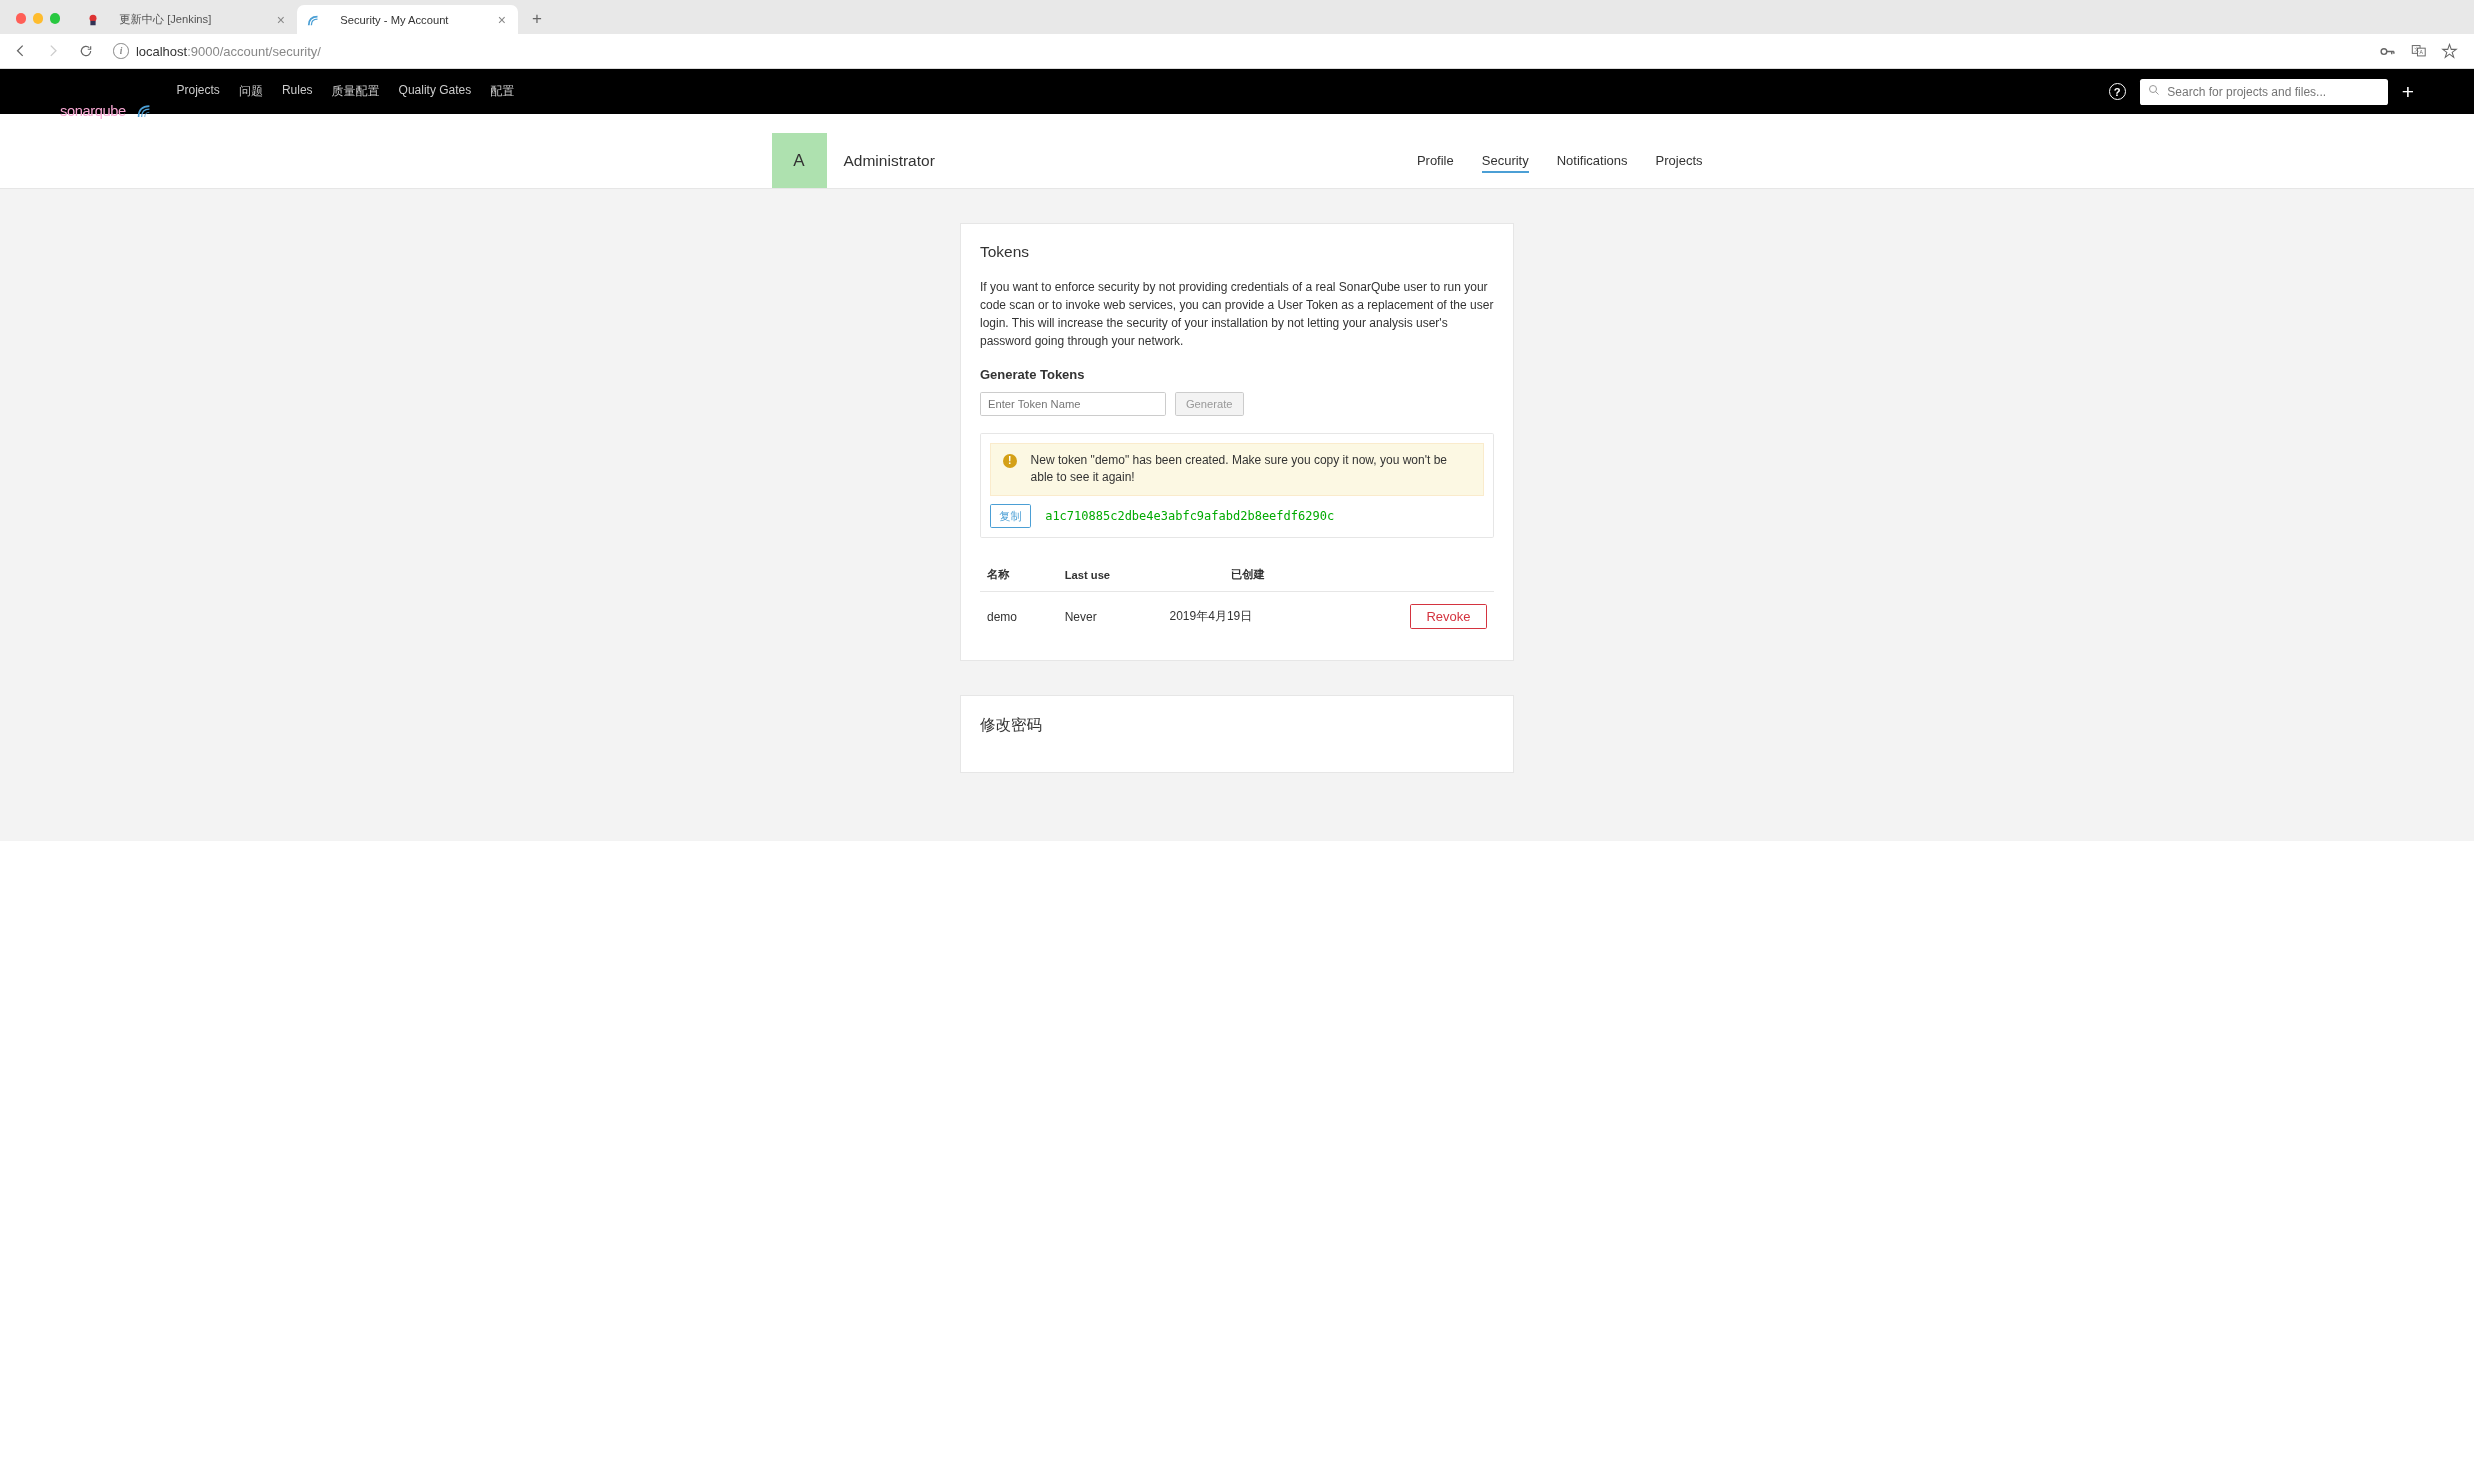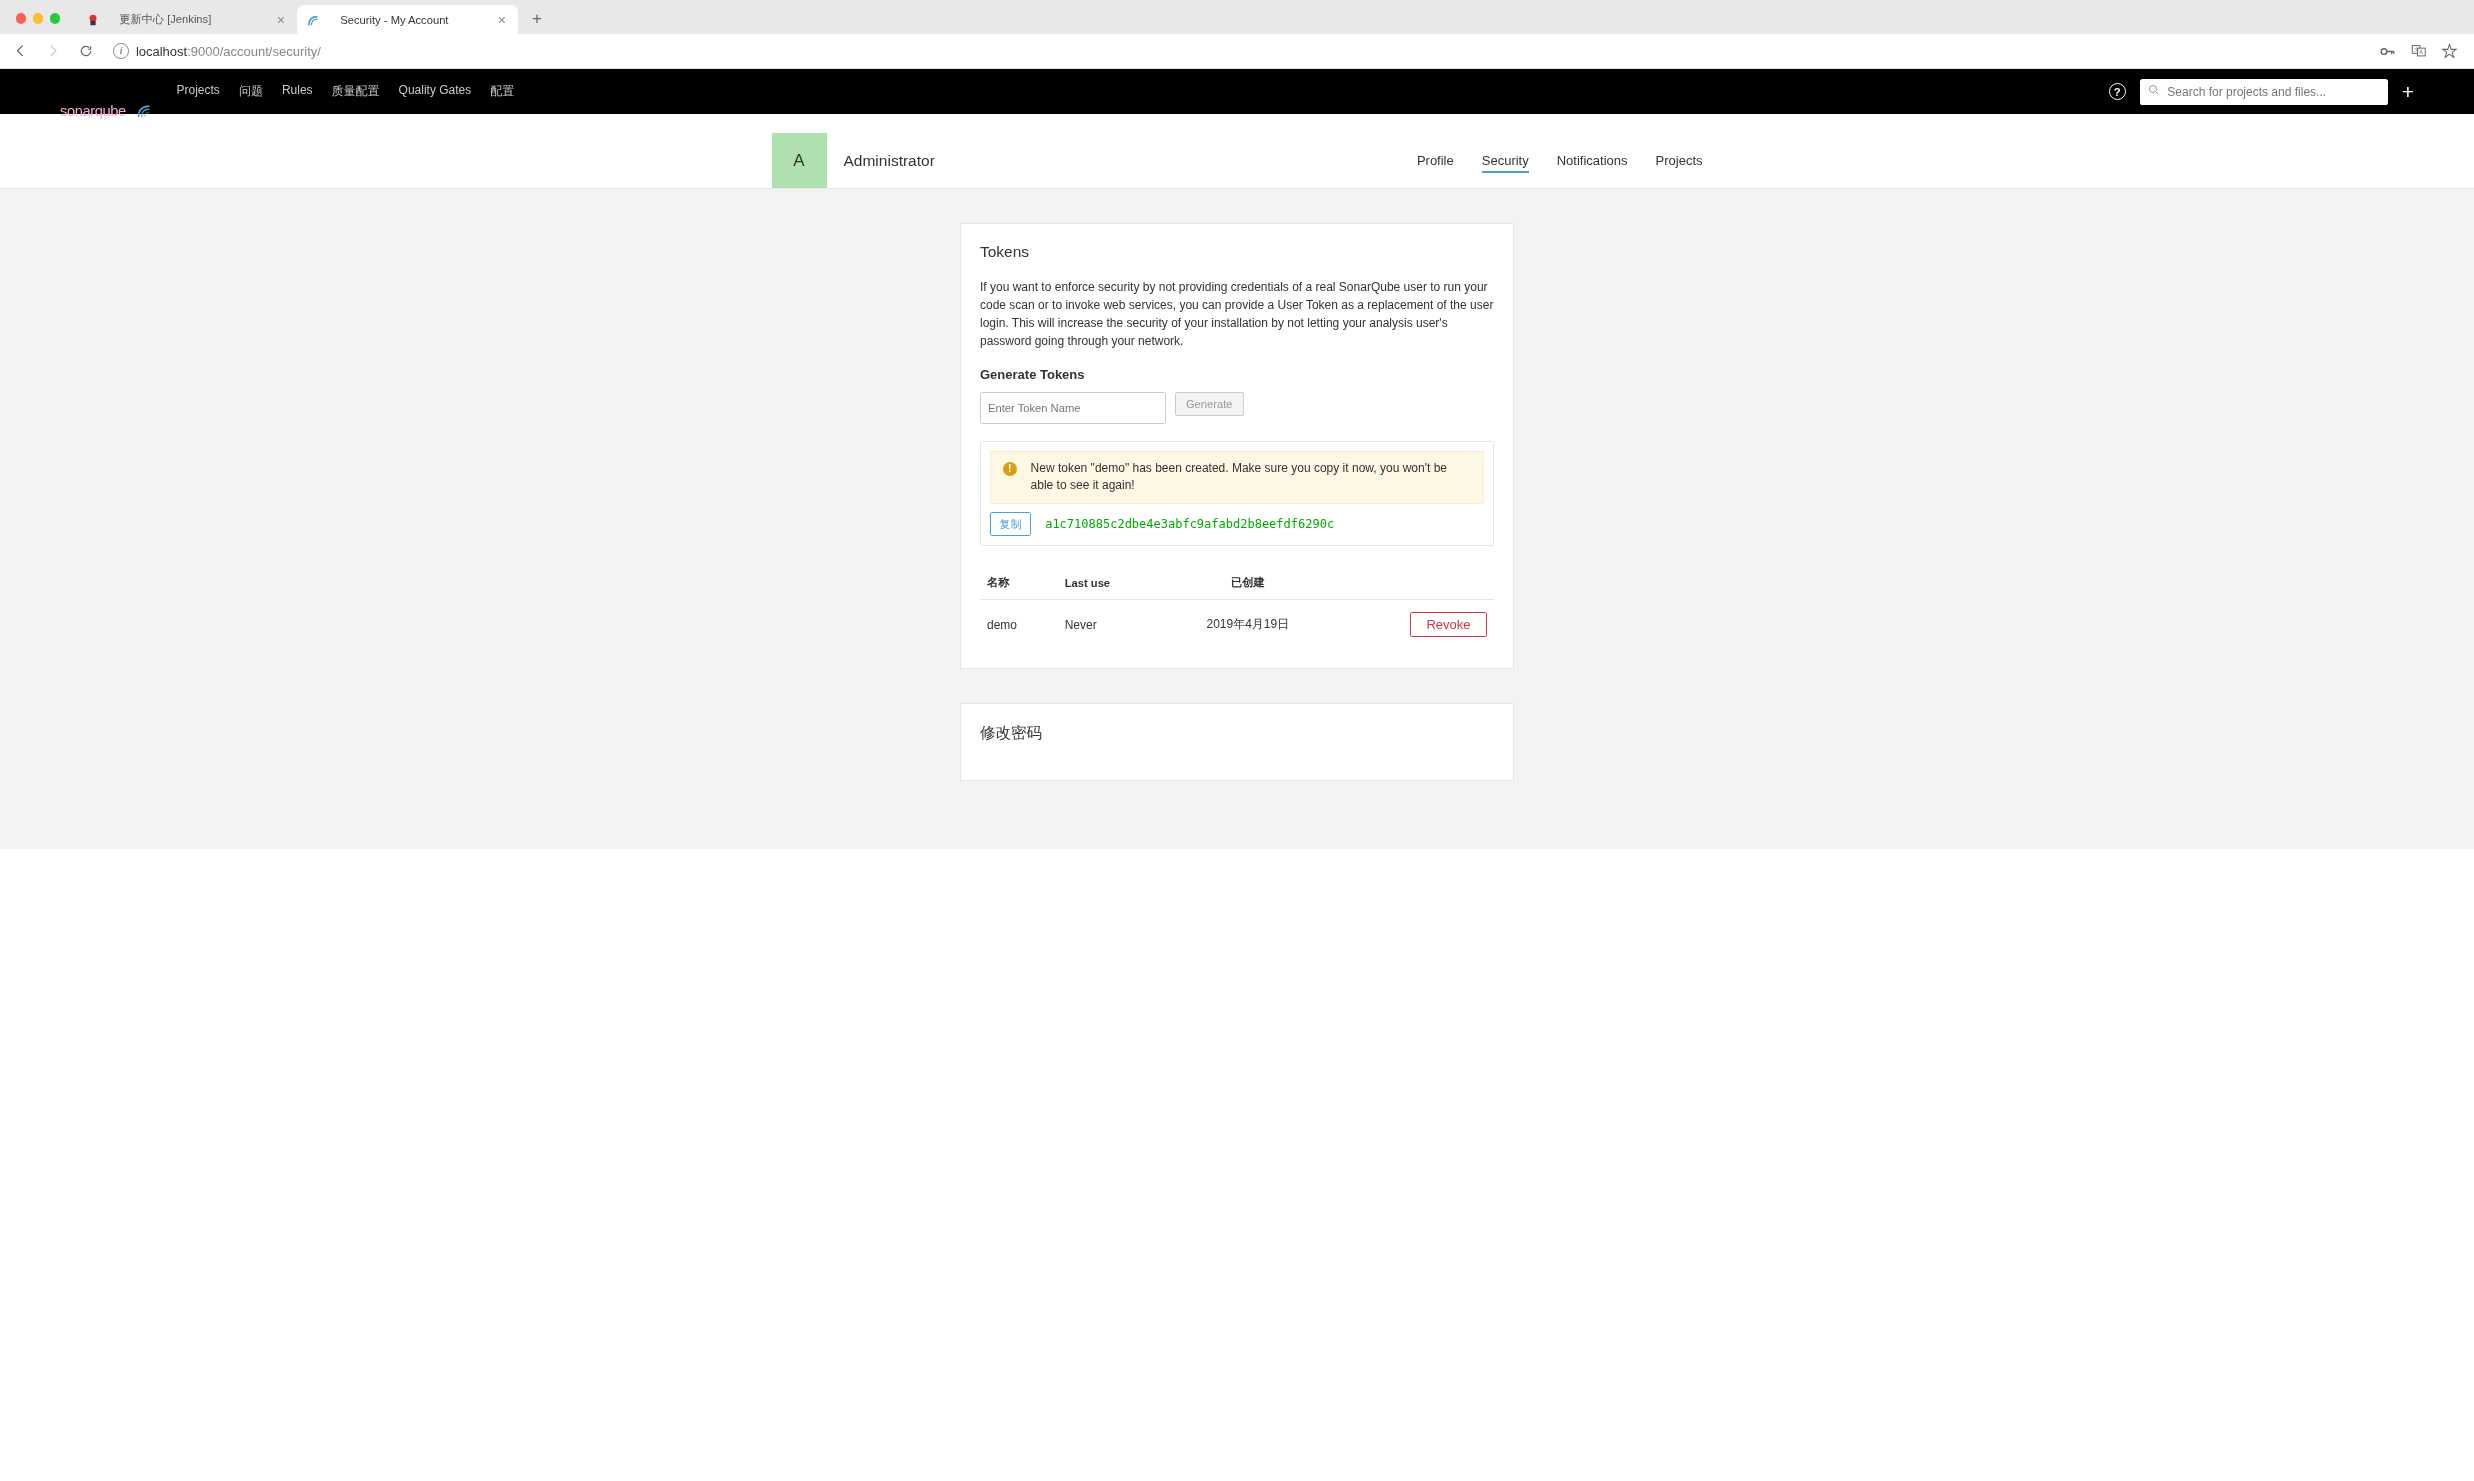--- a/index.html
+++ b/index.html
@@ -311,21 +311,21 @@
       color: #333;
       margin-bottom: 17px;
     }
     .generate-row {
       display: flex;
       gap: 8.6px;
       margin-bottom: 17px;
     }
     .token-name-input {
       width: 186px;
-      height: 32px;
+      height: 24px;
       padding: 0 7px;
       border: 0.9px solid #ccc;
       border-radius: 1.7px;
       font-size: 11.2px;
     }
     .generate-btn {
       height: 24px;
       padding: 0 10.3px;
       border: 0.9px solid #ccc;
       background: #f3f3f3;
@@ -393,21 +393,21 @@
       text-align: left;
       font-size: 11.2px;
       font-weight: 600;
       padding: 8.6px 7px;
       border-bottom: 0.9px solid #e6e6e6;
     }
     .tokens-table td {
       padding: 12px 7px;
       font-size: 12px;
     }
-    .tokens-table td.created { text-align: center; }
+    .tokens-table td.created { }
     .tokens-table th.created { text-align: center; }
     .revoke-btn {
       border: 0.9px solid #d4333f;
       background: #fff;
       color: #d4333f;
       padding: 4.3px 15.5px;
       font-size: 13px;
       border-radius: 1.7px;
       cursor: pointer;
       float: right;

